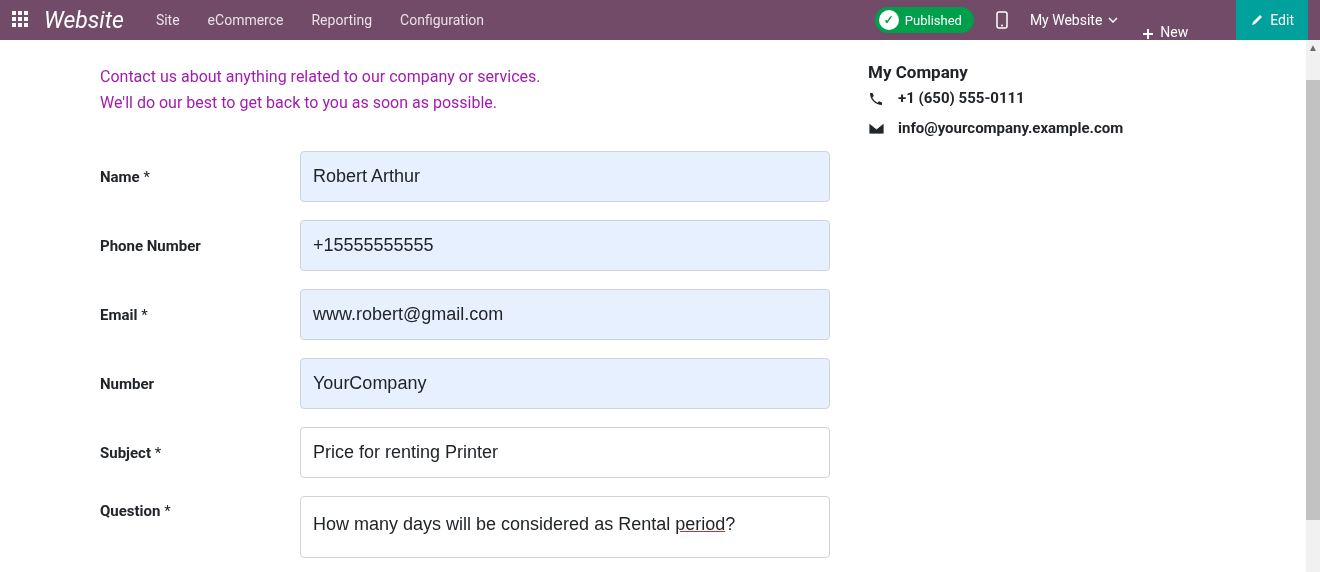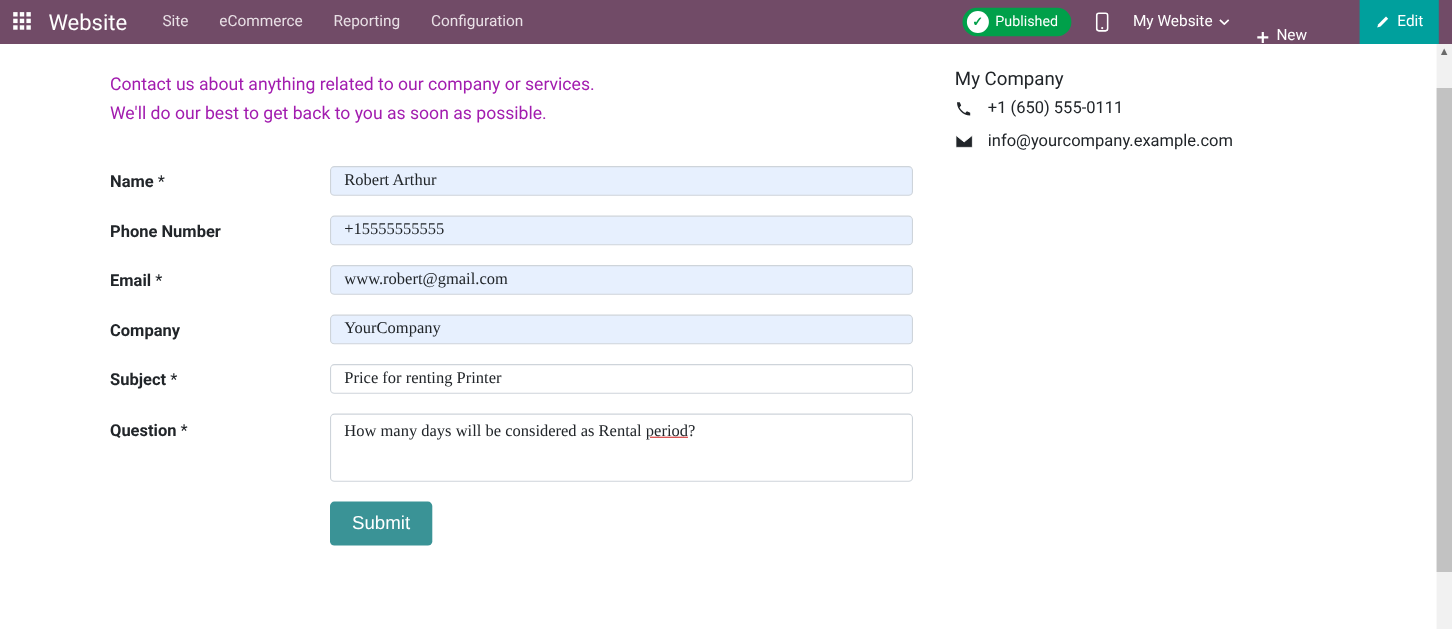--- a/index.html
+++ b/index.html
@@ -29,21 +29,21 @@
       width: 18px; height: 18px;
       display: grid;
       grid-template-columns: repeat(3,4px);
       grid-template-rows: repeat(3,4px);
       gap: 2px;
       margin-right: 10px;
       margin-left:4px;
       cursor: pointer;
     }
     .apps-icon span { background: #fff; width:4px; height:4px; }
-    .brand { font-size: 20px; font-weight: 400; margin-right: 16px; }
+    .brand { font-size: 23px; font-weight: 400; margin-right: 16px; font-style: italic; }
     .menu-item {
       font-size: 14px;
       padding: 0 12px;
       color: #e9e0e6;
       cursor: pointer;
     }
     .nav-right { display: flex; align-items: center; gap: 0; }
 
     
     .publish-toggle {
@@ -113,23 +113,23 @@
       font-weight: 700;
       font-size: 15px;
       color: #212529;
     }
     .form-label .req { font-weight: 400; }
     .form-input, .form-textarea {
       flex: 1;
       max-width: 530px;
       border: 1px solid #ced4da;
       border-radius: 4px;
-      padding: 4px 12px;
-      font-size: 15px;
-      font-family: Liberation Serif, serif;
+      padding: 14px 12px;
+      font-size: 18px;
+      font-family: Liberation Sans, sans-serif;
       color: #212529;
       background: #e7f0fe;
     }
     .form-input.plain { background: #fff; }
     .form-textarea { min-height: 62px; resize: both; background: #fff; line-height:1.5;}
     .underline { text-decoration: underline; text-decoration-style: solid; text-decoration-color: #d32f2f; }
 
     .submit-btn {
       background: #3a9396;
       color:#fff;
@@ -141,20 +141,21 @@
       margin-left: 200px;
     }
 
     
     .company-info {
       position: absolute;
       left: 868px;
       top: 22px;
       font-size: 15px;
       color: #212529;
+      font-weight: bold;
     }
     .company-info .cname { font-size: 17px; margin-bottom: 4px; }
     .info-line { display:flex; align-items:center; gap:14px; margin-top:4px; line-height:1.7;}
     .info-line .iconwrap { width:16px; display:flex; justify-content:center; }
 
     
     .fake-scrollbar {
       position: absolute;
       right: 0;
       top: 40px;
@@ -256,21 +257,21 @@
 
     <div class="form-row">
       <div class="form-label">
         <span>Email</span>
         <span class="req">*</span>
       </div>
       <input class="form-input" type="text" value="www.robert@gmail.com" style="">
     </div>
 
     <div class="form-row">
-      <div class="form-label">Company</div>
+      <div class="form-label">Number</div>
       <input class="form-input" type="text" value="YourCompany" style="">
     </div>
 
     <div class="form-row">
       <div class="form-label">
         <span>Subject</span>
         <span class="req">*</span>
       </div>
       <input class="form-input plain" type="text" value="Price for renting Printer" style="">
     </div>

